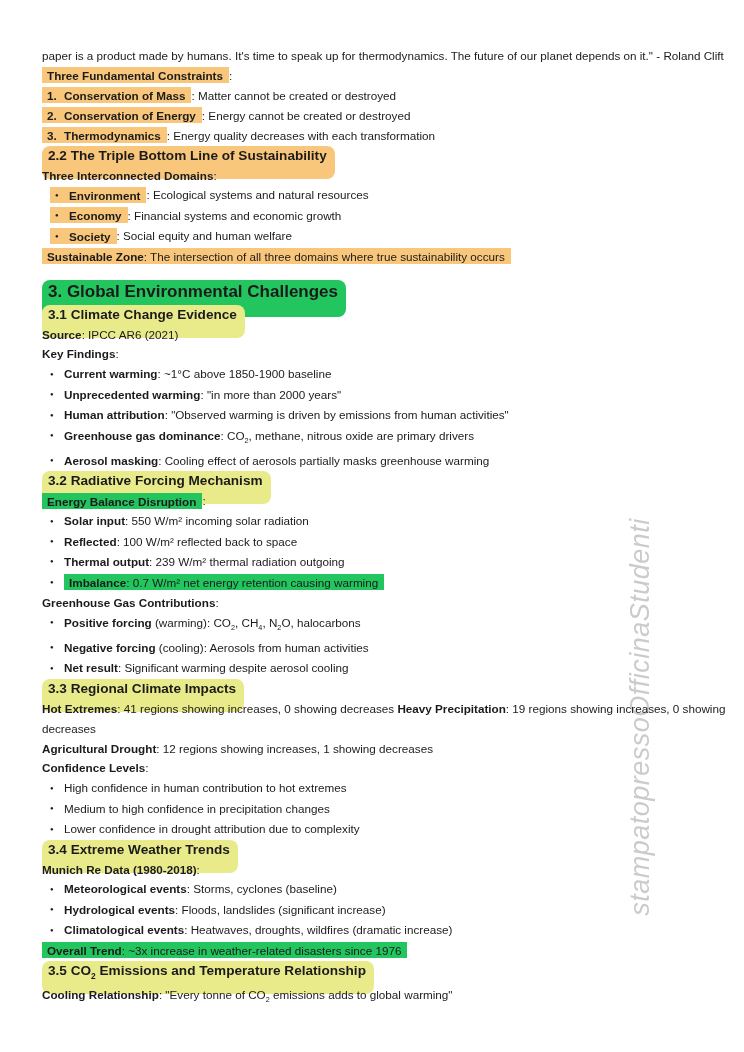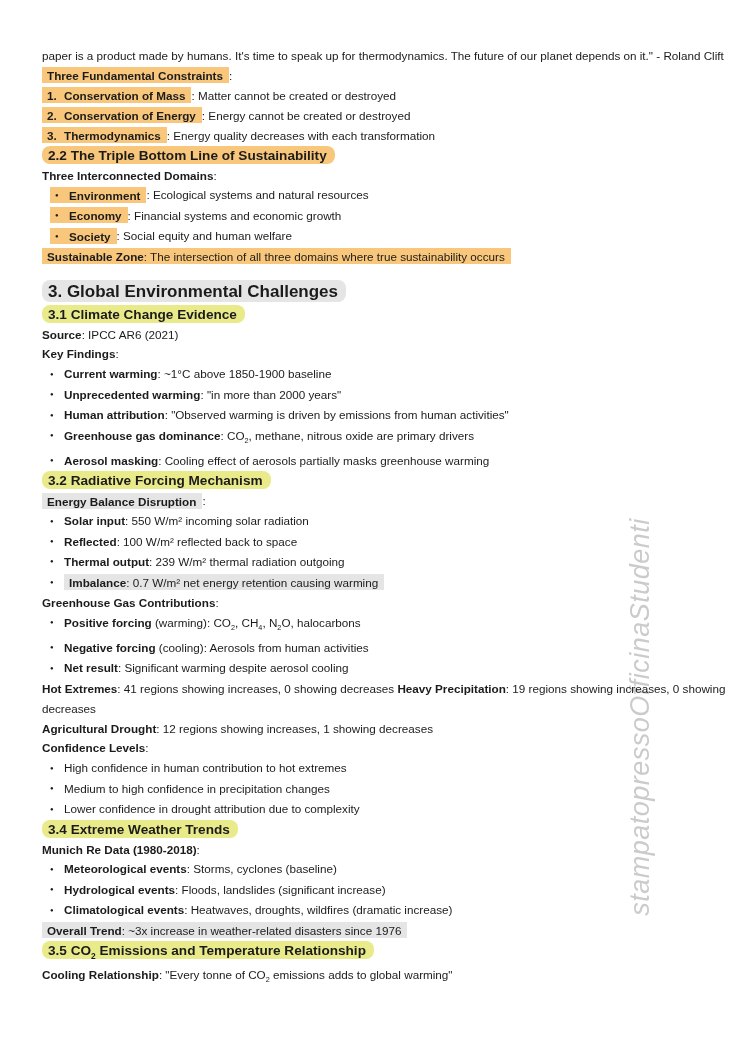--- a/index.html
+++ b/index.html
@@ -17,23 +17,23 @@
     left: 42px;
     top: 46px;
     width: 684px;
   }
   .block { font-size: 11.7px; line-height: 19.9px; font-weight: 400; }
   .block.h1 { font-size: 17px; line-height: 22px; margin-top: 14px; margin-bottom: 2px; }
   .block.h2 { font-size: 13.6px; line-height: 20px; }
   .block.bullet { padding-left: 8px; }
   .b { font-weight: 700; }
   .hl { border-radius: 0; padding: 1.5px 6px 1.5px 5px; }
-  .h1 .hl, .h2 .hl { padding: 2px 8px 1px 6px; border-radius: 8px; }
+  .h1 .hl, .h2 .hl { padding: 2px 8px 16px 6px; border-radius: 8px; }
   .hl-orange { background: #F9C77B; }
-  .hl-green  { background: #e5e5e5; }
+  .hl-green  { background: #22c55e; }
   .hl-yellow { background: #E9EB8B; }
   .marker { display: inline-block; width: 17px; }
   .dot { display: inline-block; width: 14px; font-size: 6px; vertical-align: 2.5px; }
   sub.run { font-size: 0.62em; }
   .watermark {
     position: absolute;
     left: 640px;
     top: 717px;
     transform: translate(-50%, -50%) rotate(-90deg);
     transform-origin: center center;
@@ -73,20 +73,21 @@
       <div class="block h2"><span class="hl hl-yellow"><span class="run b">3.2 Radiative Forcing Mechanism</span></span></div>
       <div class="block p"><span class="hl hl-green"><span class="run b">Energy Balance Disruption</span></span><span class="run">:</span></div>
       <div class="block bullet"><span class="run dot">●</span><span class="run b">Solar input</span><span class="run">: 550 W/m² incoming solar radiation</span></div>
       <div class="block bullet"><span class="run dot">●</span><span class="run b">Reflected</span><span class="run">: 100 W/m² reflected back to space</span></div>
       <div class="block bullet"><span class="run dot">●</span><span class="run b">Thermal output</span><span class="run">: 239 W/m² thermal radiation outgoing</span></div>
       <div class="block bullet"><span class="run dot">●</span><span class="hl hl-green"><span class="run b">Imbalance</span><span class="run">: 0.7 W/m² net energy retention causing warming</span></span></div>
       <div class="block p"><span class="run b">Greenhouse Gas Contributions</span><span class="run">:</span></div>
       <div class="block bullet"><span class="run dot">●</span><span class="run b">Positive forcing</span><span class="run"> (warming): CO</span><sub class="run">2</sub><span class="run">, CH</span><sub class="run">4</sub><span class="run">, N</span><sub class="run">2</sub><span class="run">O, halocarbons</span></div>
       <div class="block bullet"><span class="run dot">●</span><span class="run b">Negative forcing</span><span class="run"> (cooling): Aerosols from human activities</span></div>
       <div class="block bullet"><span class="run dot">●</span><span class="run b">Net result</span><span class="run">: Significant warming despite aerosol cooling</span></div>
+      <div class="block h2"><span class="hl hl-yellow"><span class="run b">3.3 Regional Climate Impacts</span></span></div>
       <div class="block p"><span class="run b">Hot Extremes</span><span class="run">: 41 regions showing increases, 0 showing decreases </span><span class="run b">Heavy Precipitation</span><span class="run">: 19 regions showing increases, 0 showing decreases</span></div>
       <div class="block p"><span class="run b">Agricultural Drought</span><span class="run">: 12 regions showing increases, 1 showing decreases</span></div>
       <div class="block p"><span class="run b">Confidence Levels</span><span class="run">:</span></div>
       <div class="block bullet"><span class="run dot">●</span><span class="run">High confidence in human contribution to hot extremes</span></div>
       <div class="block bullet"><span class="run dot">●</span><span class="run">Medium to high confidence in precipitation changes</span></div>
       <div class="block bullet"><span class="run dot">●</span><span class="run">Lower confidence in drought attribution due to complexity</span></div>
       <div class="block h2"><span class="hl hl-yellow"><span class="run b">3.4 Extreme Weather Trends</span></span></div>
       <div class="block p"><span class="run b">Munich Re Data (1980-2018)</span><span class="run">:</span></div>
       <div class="block bullet"><span class="run dot">●</span><span class="run b">Meteorological events</span><span class="run">: Storms, cyclones (baseline)</span></div>
       <div class="block bullet"><span class="run dot">●</span><span class="run b">Hydrological events</span><span class="run">: Floods, landslides (significant increase)</span></div>

